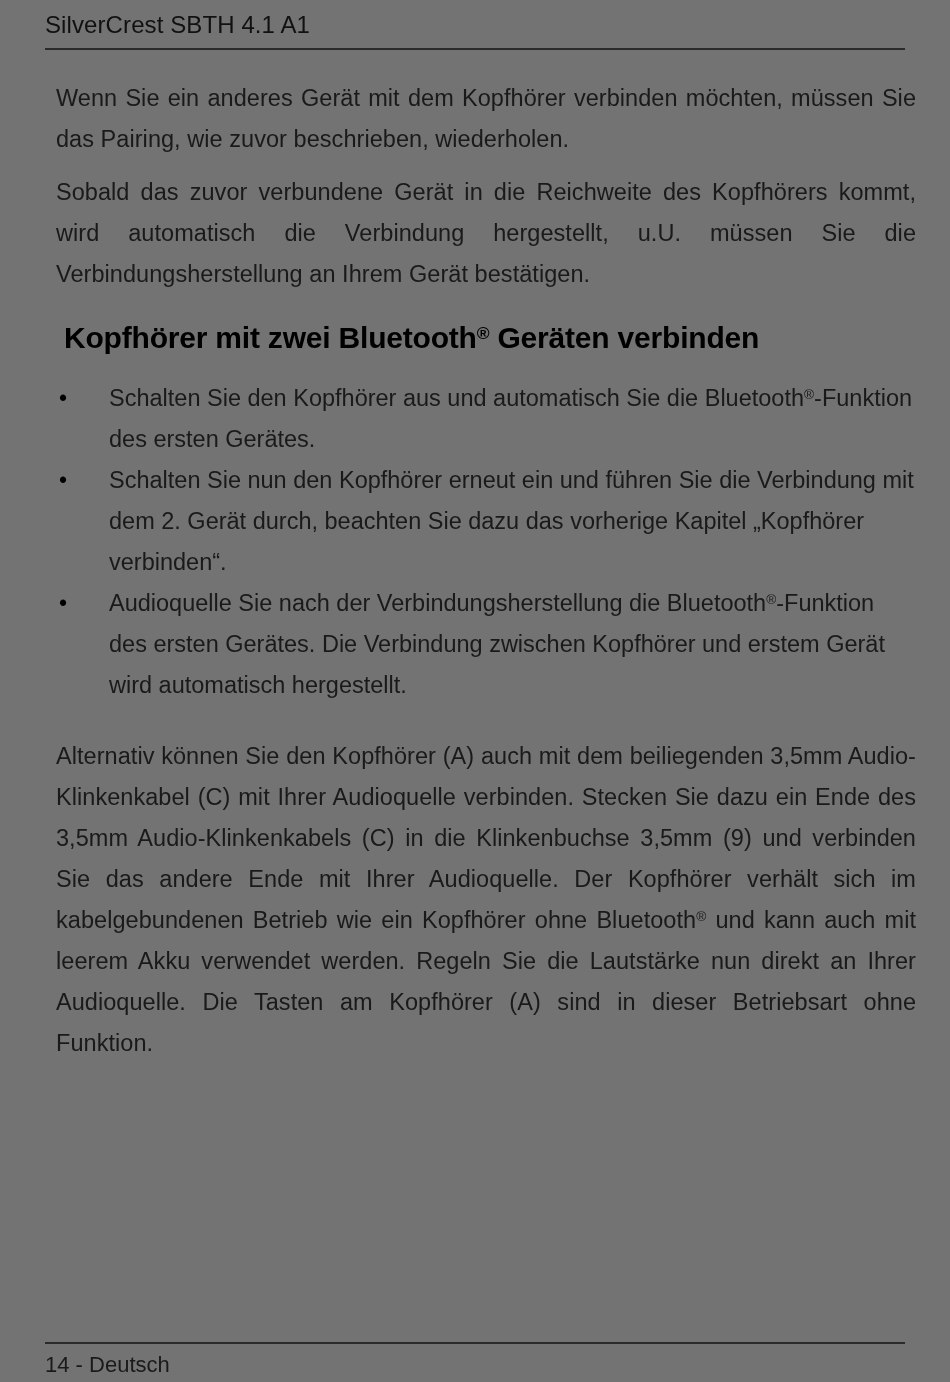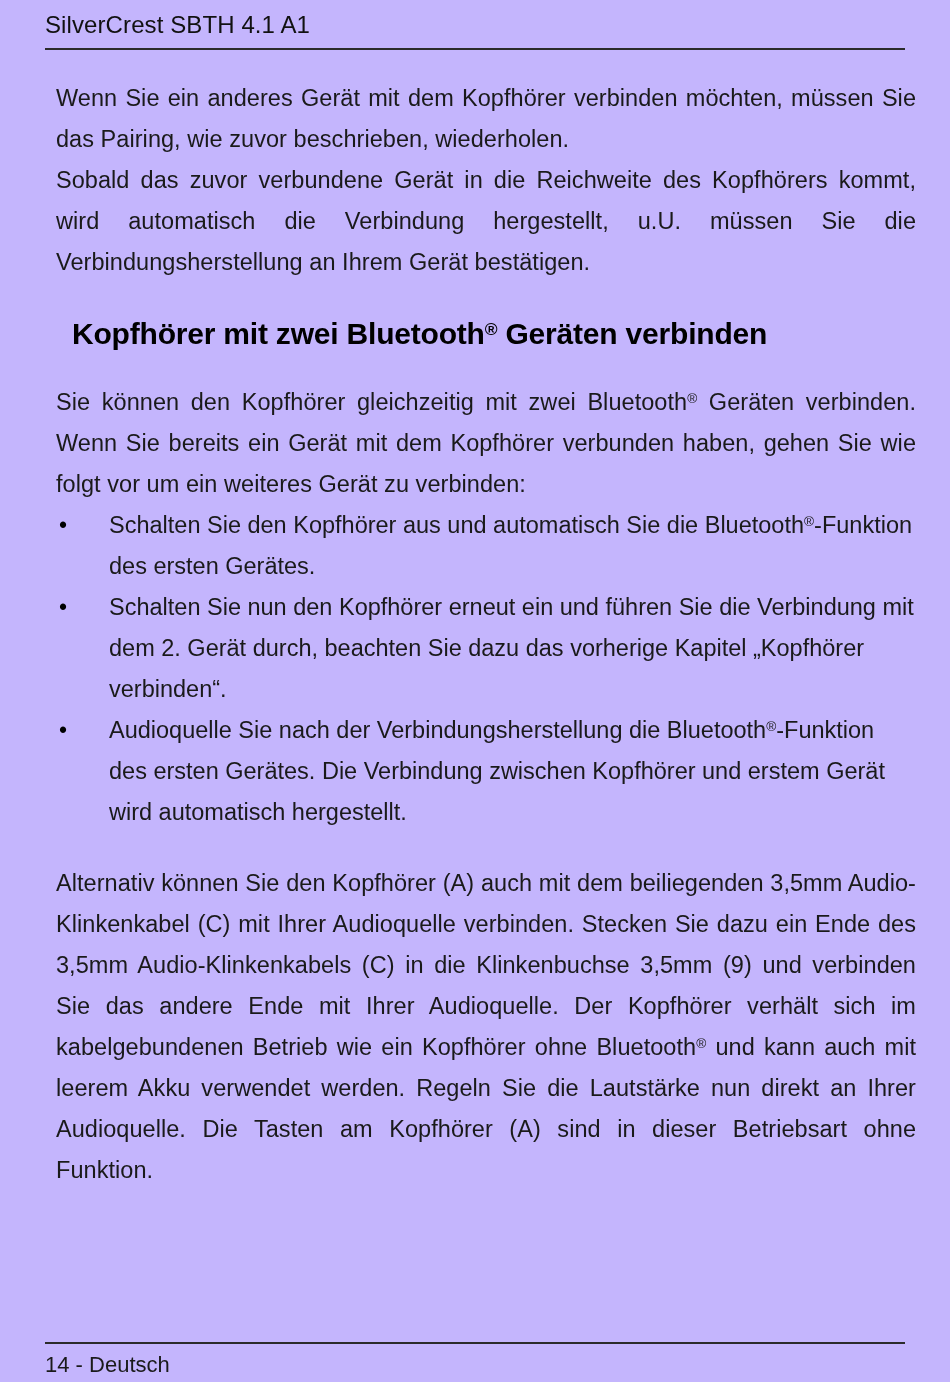--- a/index.html
+++ b/index.html
@@ -10,21 +10,21 @@
   }
   body {
     font-family: "Liberation Sans", "DejaVu Sans", sans-serif;
     color: #1a1a1a;
   }
   .page {
     position: relative;
     width: 950px;
     height: 1382px;
     box-sizing: border-box;
-    background: #c4b5fd;
+    background: #737373;
     overflow: hidden;
     margin: 0 auto;
   }
 
   
   .header {
     position: absolute;
     left: 45px;
     top: 10px;
     width: 860px;
@@ -62,25 +62,25 @@
     font-size: 23.5px;
     line-height: 41px;
     text-align: justify;
     text-justify: inter-word;
     color: #1a1a1a;
     letter-spacing: 0.05px;
   }
   
 
   .para-block + .para-block {
-    margin-top: 0;
+    margin-top: 12px;
   }
 
   h2.section-heading {
-    margin: 16px;
+    margin: 8px;
     font-size: 30px;
     font-weight: bold;
     line-height: 41px;
     letter-spacing: -0.2px;
     color: #000000;
     white-space: nowrap;
   }
 
   sup.reg {
     font-size: 0.58em;
@@ -154,23 +154,20 @@
     </div>
 
     <div class="spacer-14"></div>
 
     <h2 class="section-heading">
       <span>Kopfhörer mit zwei Bluetooth</span><sup class="reg">®</sup><span> Geräten verbinden</span>
     </h2>
 
     <div class="spacer-12"></div>
 
-    <p class="body">
-      <span>Sie können den Kopfhörer gleichzeitig mit zwei Bluetooth</span><sup class="reg">®</sup><span> Geräten verbinden. Wenn Sie bereits ein Gerät mit dem Kopfhörer verbunden haben, gehen Sie wie folgt vor um ein weiteres Gerät zu verbinden:</span>
-    </p>
 
     <ul class="bullets">
       <li>
         <span class="bullet-dot">•</span>
         <span>Schalten Sie den Kopfhörer aus und automatisch Sie die Bluetooth</span><sup class="reg">®</sup><span>-Funktion des ersten Gerätes.</span>
       </li>
       <li>
         <span class="bullet-dot">•</span>
         <span>Schalten Sie nun den Kopfhörer erneut ein und führen Sie die Verbindung mit dem 2. Gerät durch, beachten Sie dazu das vorherige Kapitel „Kopfhörer verbinden“.</span>
       </li>

